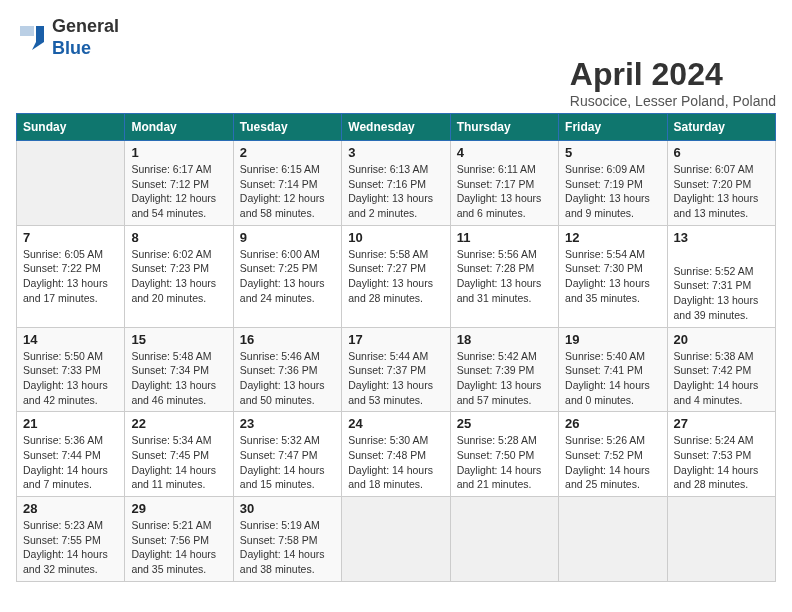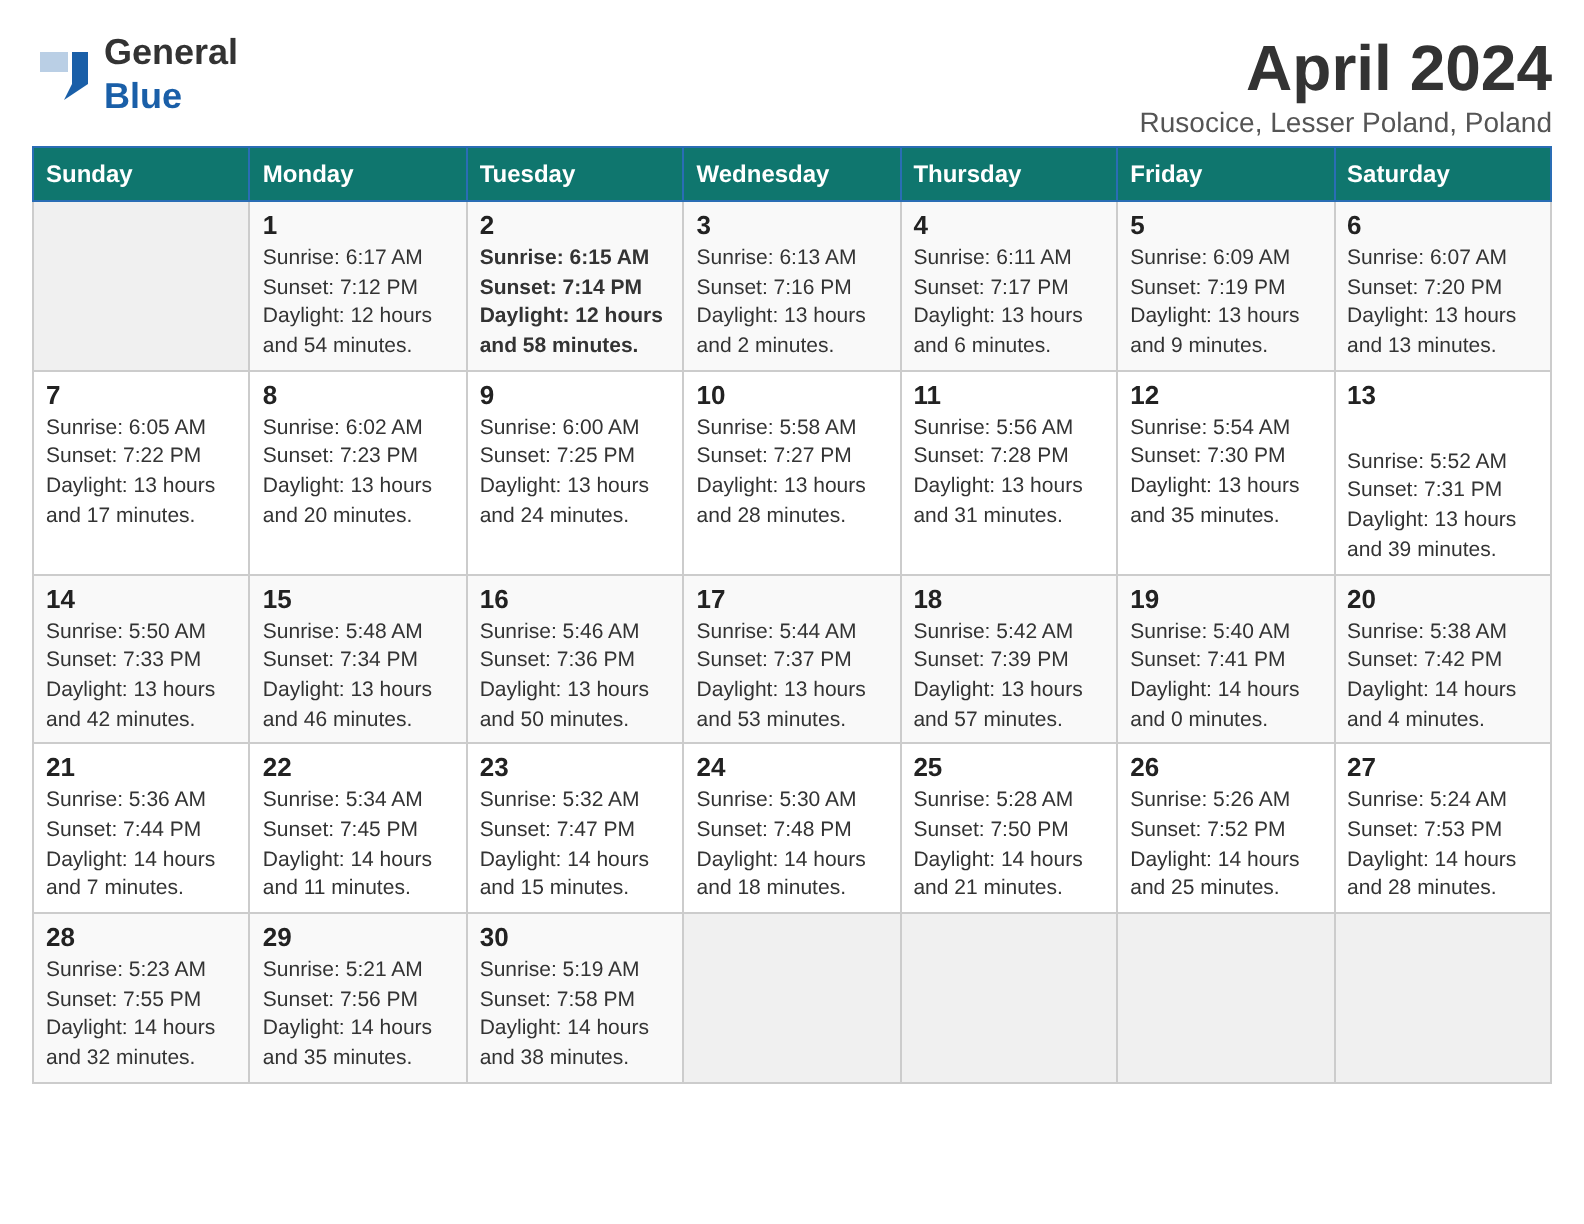--- a/index.html
+++ b/index.html
@@ -26,21 +26,22 @@
       line-height: 1.2;
     }
     .logo-general { color: #333; }
     .logo-blue { color: #1a5fa8; }
     .logo-icon {
       width: 32px;
       height: 32px;
       margin-right: 4px;
     }
     .title-area {
-      text-align: right;
+      text-align: left;
+      margin-top: 40px;
     }
     .month-title {
       font-size: 32px;
       font-weight: bold;
       color: #333;
     }
     .location {
       font-size: 14px;
       color: #555;
     }
@@ -124,21 +125,21 @@
         <td class="empty-cell"></td>
         <td>
           <div class="day-number">1</div>
           <div class="day-info" style="white-space: pre-line;">Sunrise: 6:17 AM
 Sunset: 7:12 PM
 Daylight: 12 hours
 and 54 minutes.</div>
         </td>
         <td>
           <div class="day-number">2</div>
-          <div class="day-info" style="white-space: pre-line; font-weight: bold;">Sunrise: 6:15 AM
+          <div class="day-info" style="white-space: pre-line;">Sunrise: 6:15 AM
 Sunset: 7:14 PM
 Daylight: 12 hours
 and 58 minutes.</div>
         </td>
         <td>
           <div class="day-number">3</div>
           <div class="day-info" style="white-space: pre-line;">Sunrise: 6:13 AM
 Sunset: 7:16 PM
 Daylight: 13 hours
 and 2 minutes.</div>

